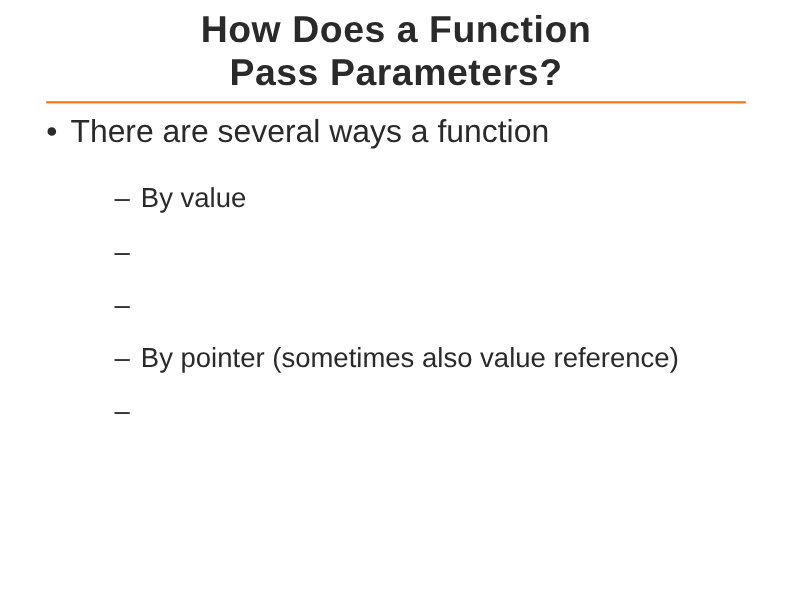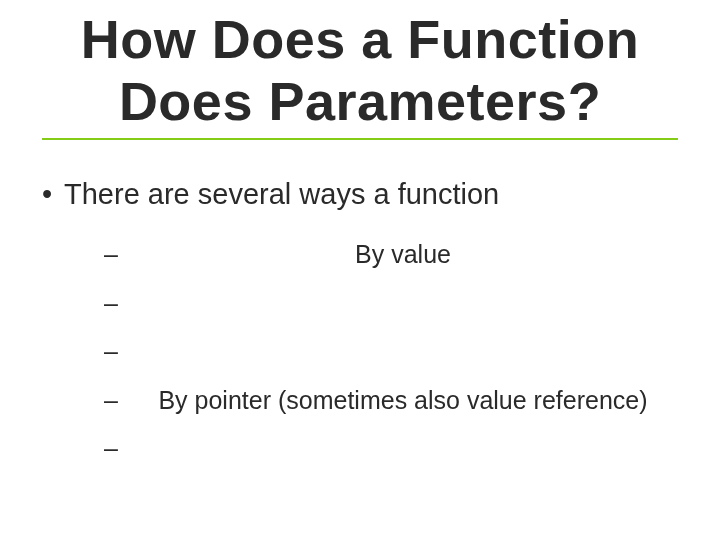--- a/index.html
+++ b/index.html
@@ -14,30 +14,29 @@
   }
   .slide {
     width: 720px;
     height: 540px;
     box-sizing: border-box;
     padding: 0 42px 0 42px;
   }
   .title {
     text-align: center;
     font-weight: 700;
-    font-size: 54px;
+    font-size: 34px;
     line-height: 1.15;
     padding-top: 8px;
     padding-bottom: 6px;
-    border-bottom: 2px solid #84cc16;
+    border-bottom: 2px solid #f97316;
     letter-spacing: 0.5px;
   }
   .body {
     padding-top: 6px;
-    margin-top: 28px;
   }
   .bullet-row {
     font-size: 29px;
     line-height: 1.25;
     padding: 2px 0 8px 0;
   }
   .bullet-dot {
     display: inline-block;
     vertical-align: top;
     width: 22px;
@@ -57,31 +56,30 @@
     padding: 9px 0 9px 0;
     display: flex;
     align-items: flex-start;
   }
   .sub-dash {
     flex: 0 0 24px;
     font-size: 25px;
   }
   .sub-text {
     flex: 1 1 auto;
-    text-align: center;
   }
 </style>
 </head>
 <body>
 
 <div class="slide">
 
   <div class="title">
     <span>How Does a Function</span><br>
-    <span>Does Parameters?</span>
+    <span>Pass Parameters?</span>
   </div>
 
   <div class="body">
 
     <div class="bullet-row">
       <span class="bullet-dot">•</span><span class="bullet-text">There are several ways a function</span><br>
     </div>
 
     <div class="sublist">
 

